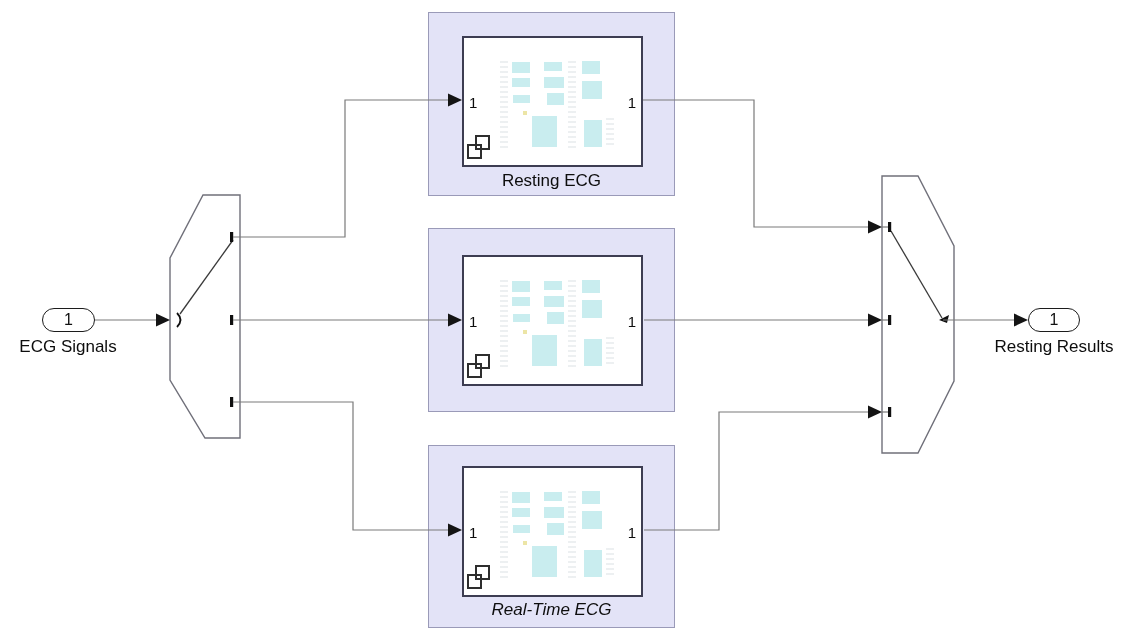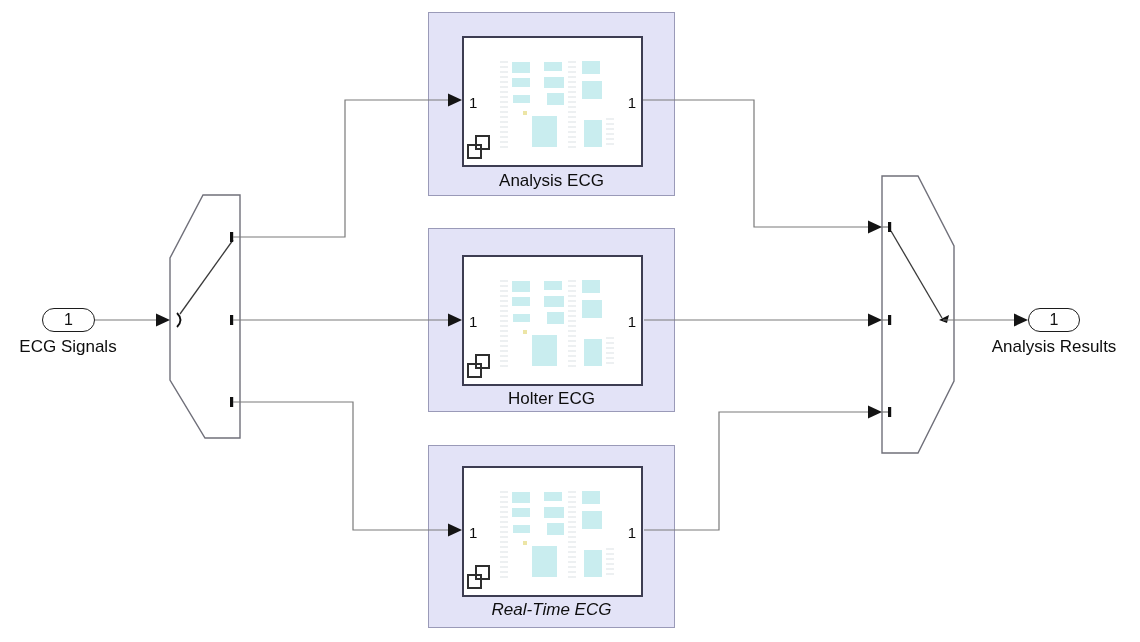--- a/index.html
+++ b/index.html
@@ -97,21 +97,21 @@
   <span class="pv pv-r2c3"></span>
   <span class="pv pv-big"></span>
   <span class="pv pv-tall"></span>
   <span class="pv pv-dot"></span>
 </div>
       <div class="badge">
         <span class="sq back"></span>
         <span class="sq front"></span>
       </div>
     </div>
-    <div class="sub-label" style="top:157px;">Analysis ECG</div>
+    <div class="sub-label" style="top:157px;">Resting ECG</div>
   </div>
 
   <div class="subsystem" style="left:428px;top:228px;height:184px;">
     <div class="inner" style="left:33px;top:26px;">
       <span class="port-num in">1</span>
       <span class="port-num out">1</span>
       <div class="preview">
   <span class="pv-strip s1"></span>
   <span class="pv-strip s2"></span>
   <span class="pv-strip s3"></span>
@@ -125,21 +125,20 @@
   <span class="pv pv-r2c3"></span>
   <span class="pv pv-big"></span>
   <span class="pv pv-tall"></span>
   <span class="pv pv-dot"></span>
 </div>
       <div class="badge">
         <span class="sq back"></span>
         <span class="sq front"></span>
       </div>
     </div>
-    <div class="sub-label" style="top:159px;">Holter ECG</div>
   </div>
 
   <div class="subsystem" style="left:428px;top:445px;height:183px;">
     <div class="inner" style="left:33px;top:20px;">
       <span class="port-num in">1</span>
       <span class="port-num out">1</span>
       <div class="preview">
   <span class="pv-strip s1"></span>
   <span class="pv-strip s2"></span>
   <span class="pv-strip s3"></span>
@@ -159,21 +158,21 @@
         <span class="sq back"></span>
         <span class="sq front"></span>
       </div>
     </div>
     <div class="sub-label" style="top:153px;font-style:italic;">Real-Time ECG</div>
   </div>
 
   <div class="oval" style="left:1028px;top:308px;width:52px;height:24px;">
     <span>1</span>
   </div>
-  <div class="io-label" style="left:974px;top:337px;width:160px;">Analysis Results</div>
+  <div class="io-label" style="left:974px;top:337px;width:160px;">Resting Results</div>
 
   <svg class="wires" width="1140" height="642" viewBox="0 0 1140 642">
 
     <g class="hit">
       <path d="M203,195 H240 V438 H205 L170,380 V258 Z" fill="#ffffff" stroke="#70707a" stroke-width="1.4"></path>
       <line x1="180" y1="314" x2="233" y2="240" stroke="#3a3a3a" stroke-width="1.3"></line>
       <path d="M177,313 Q184,320 177,327" fill="none" stroke="#101010" stroke-width="1.8"></path>
       <rect x="230" y="232" width="3.2" height="10" fill="#101010"></rect>
       <rect x="230" y="315" width="3.2" height="10" fill="#101010"></rect>
       <rect x="230" y="397" width="3.2" height="10" fill="#101010"></rect>

